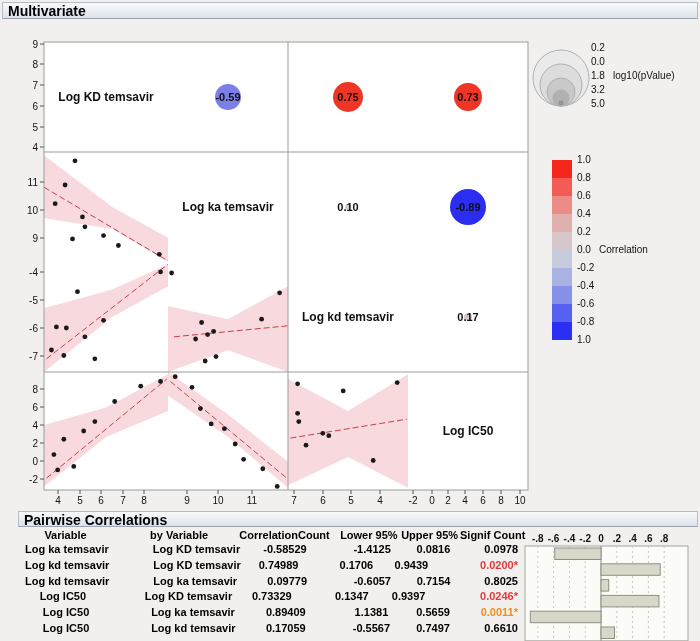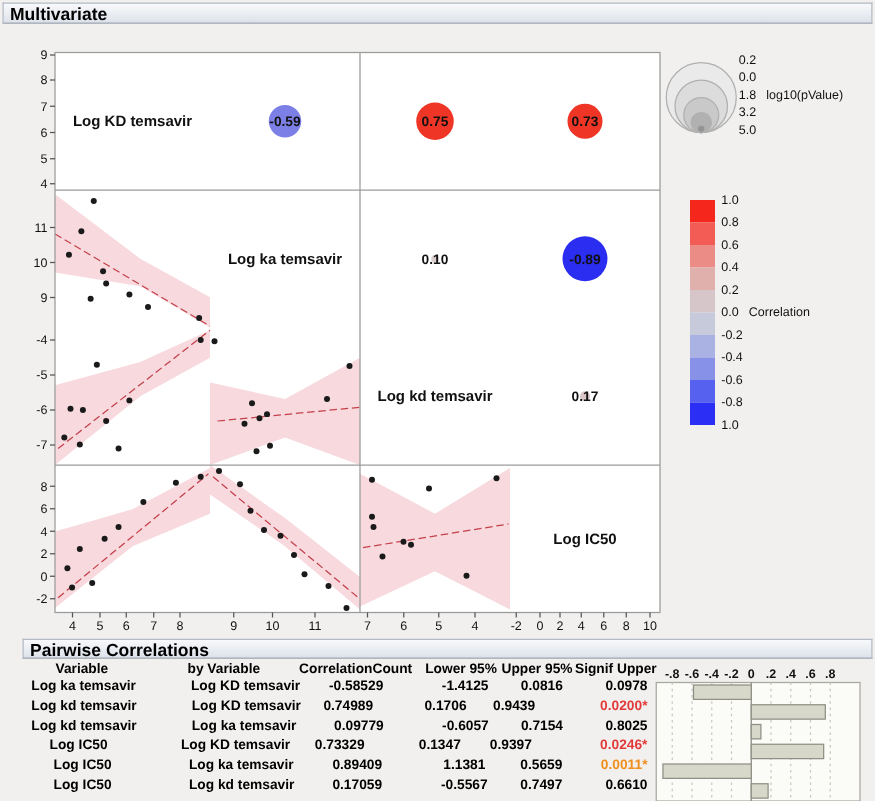--- a/index.html
+++ b/index.html
@@ -279,21 +279,21 @@
   </div>
 
   <div id="ptable">
       <div class="trow thead">
         <span class="c0">Variable</span>
         <span class="c1">by Variable</span>
         <span class="c2">Correlation</span>
         <span class="c3">Count</span>
         <span class="c4">Lower 95%</span>
         <span class="c5">Upper 95%</span>
-        <span class="c6">Signif Upper</span>
+        <span class="c6">Signif Count</span>
       </div>
       <div class="trow">
         <span class="c0">Log ka temsavir</span>
         <span class="c1">Log KD temsavir</span>
         <span class="c2">-0.5852</span>
         <span class="c3">9</span>
         <span class="c4">-1.4125</span>
         <span class="c5">0.0816</span>
         <span class="c6 sig-black">0.0978</span>
       </div>

